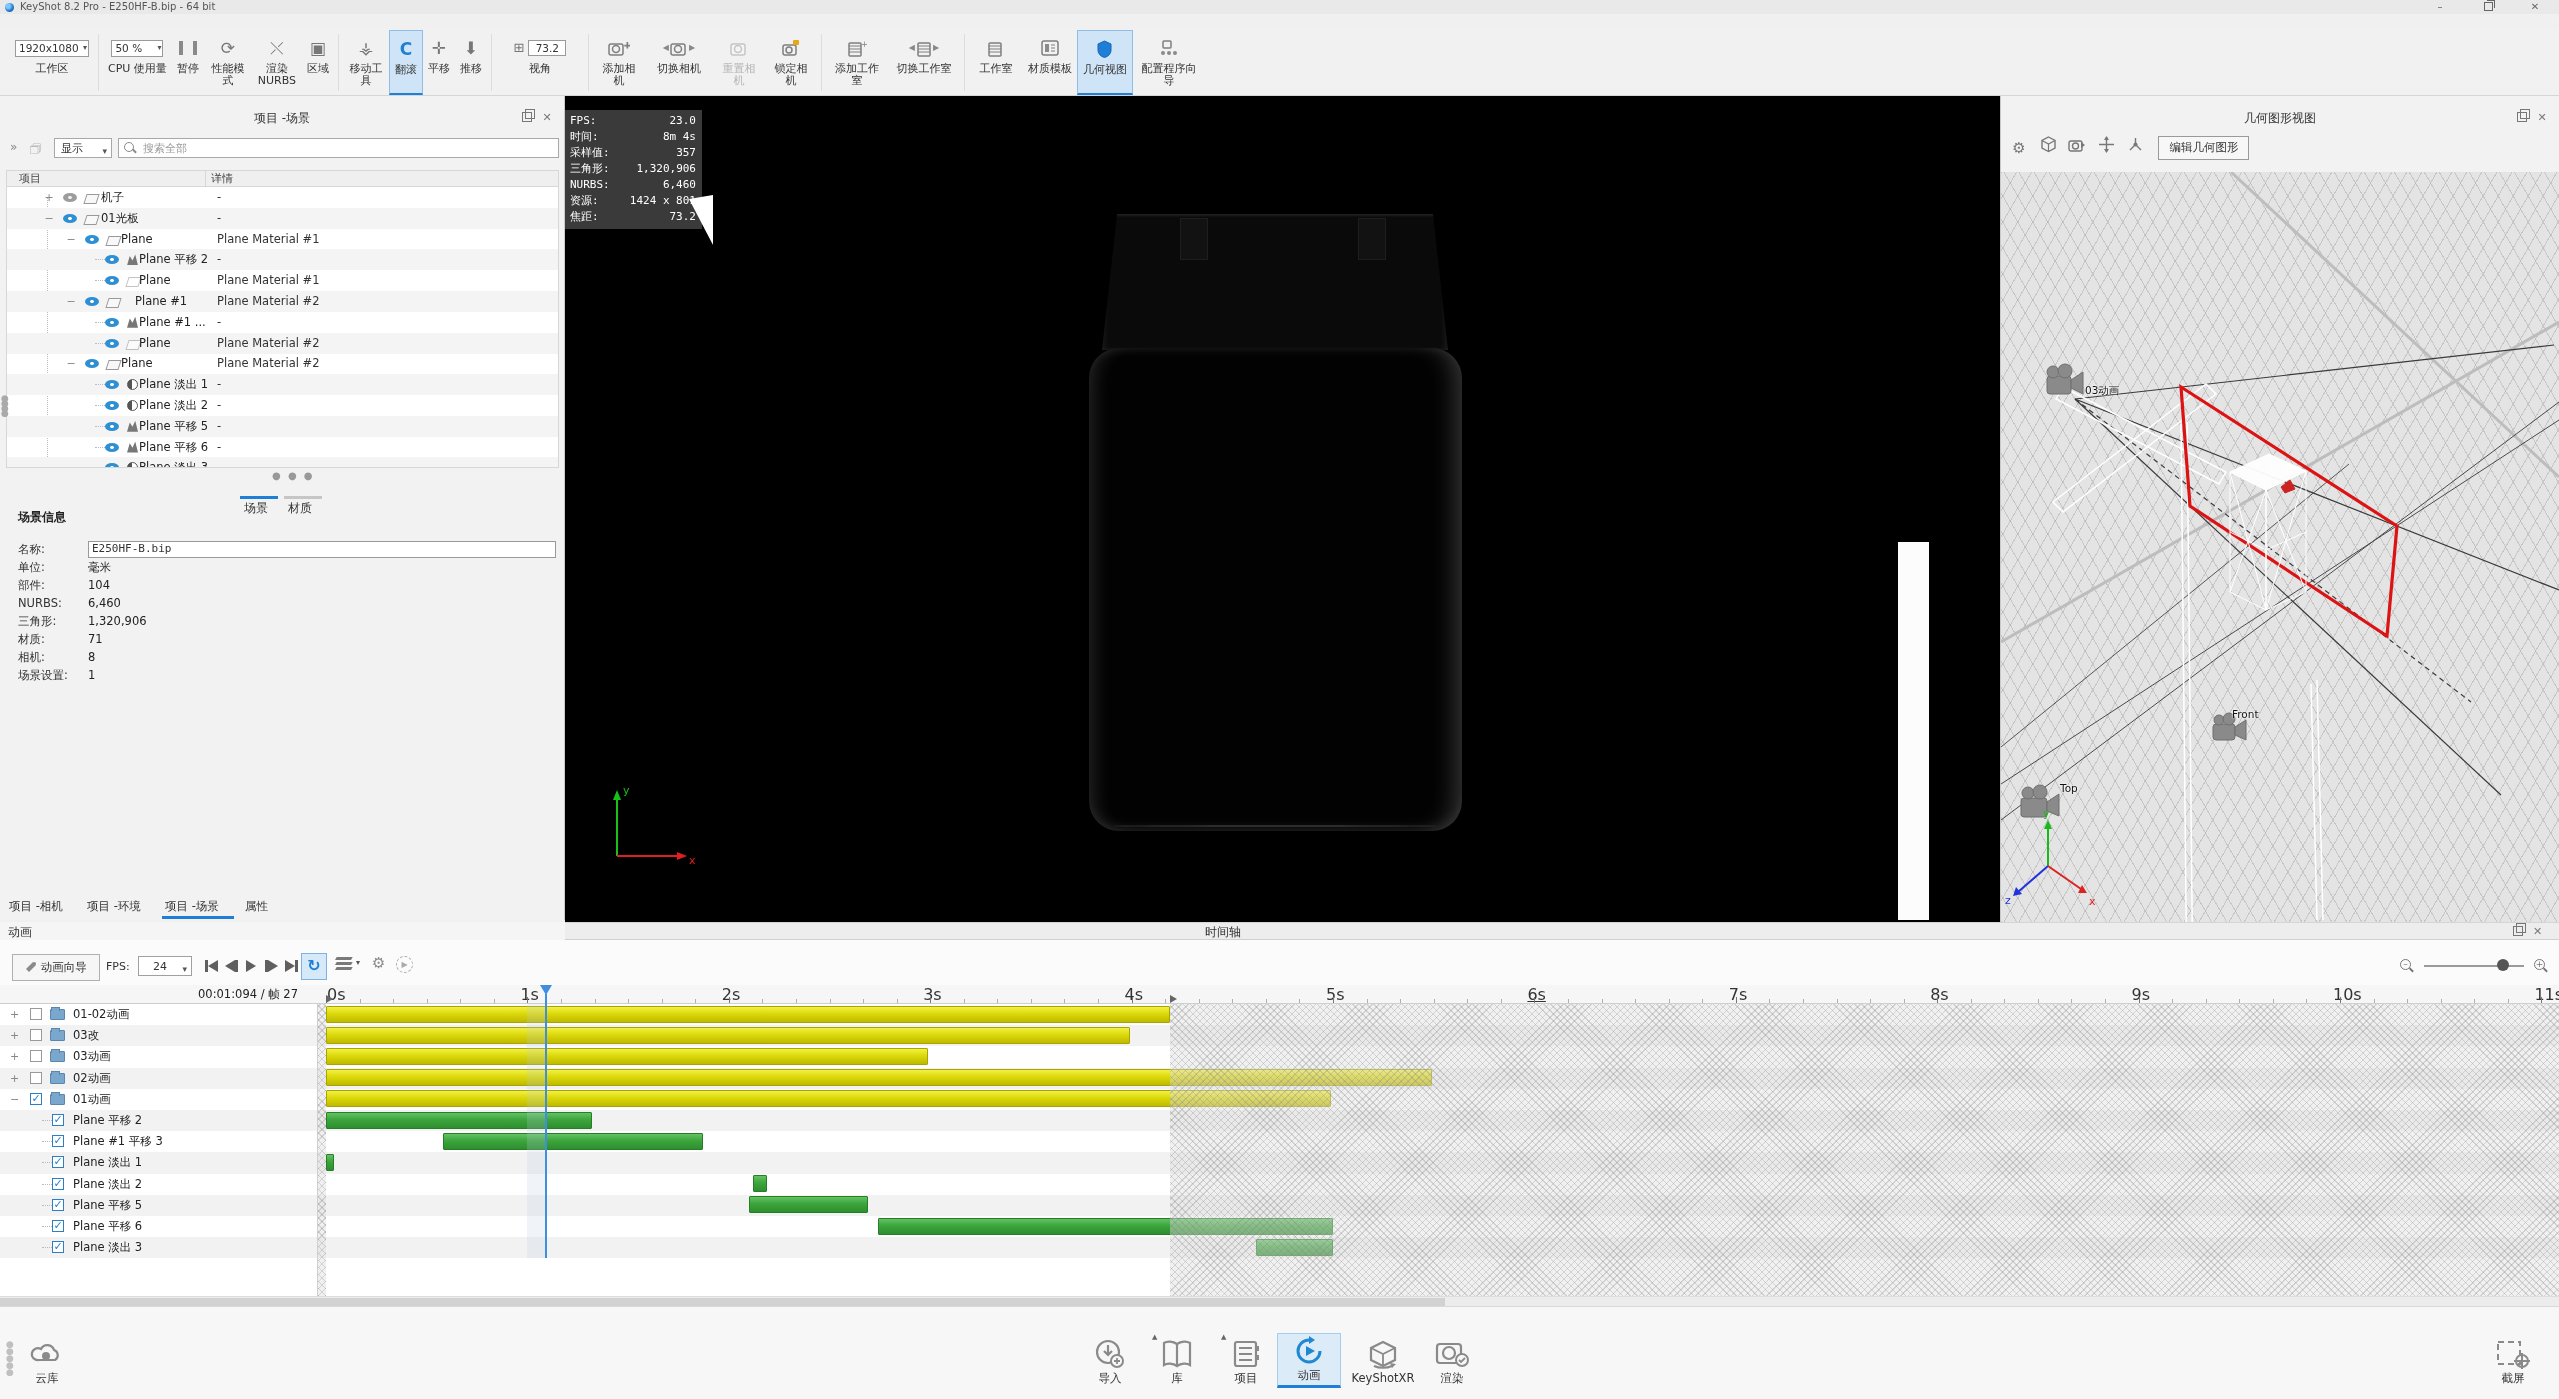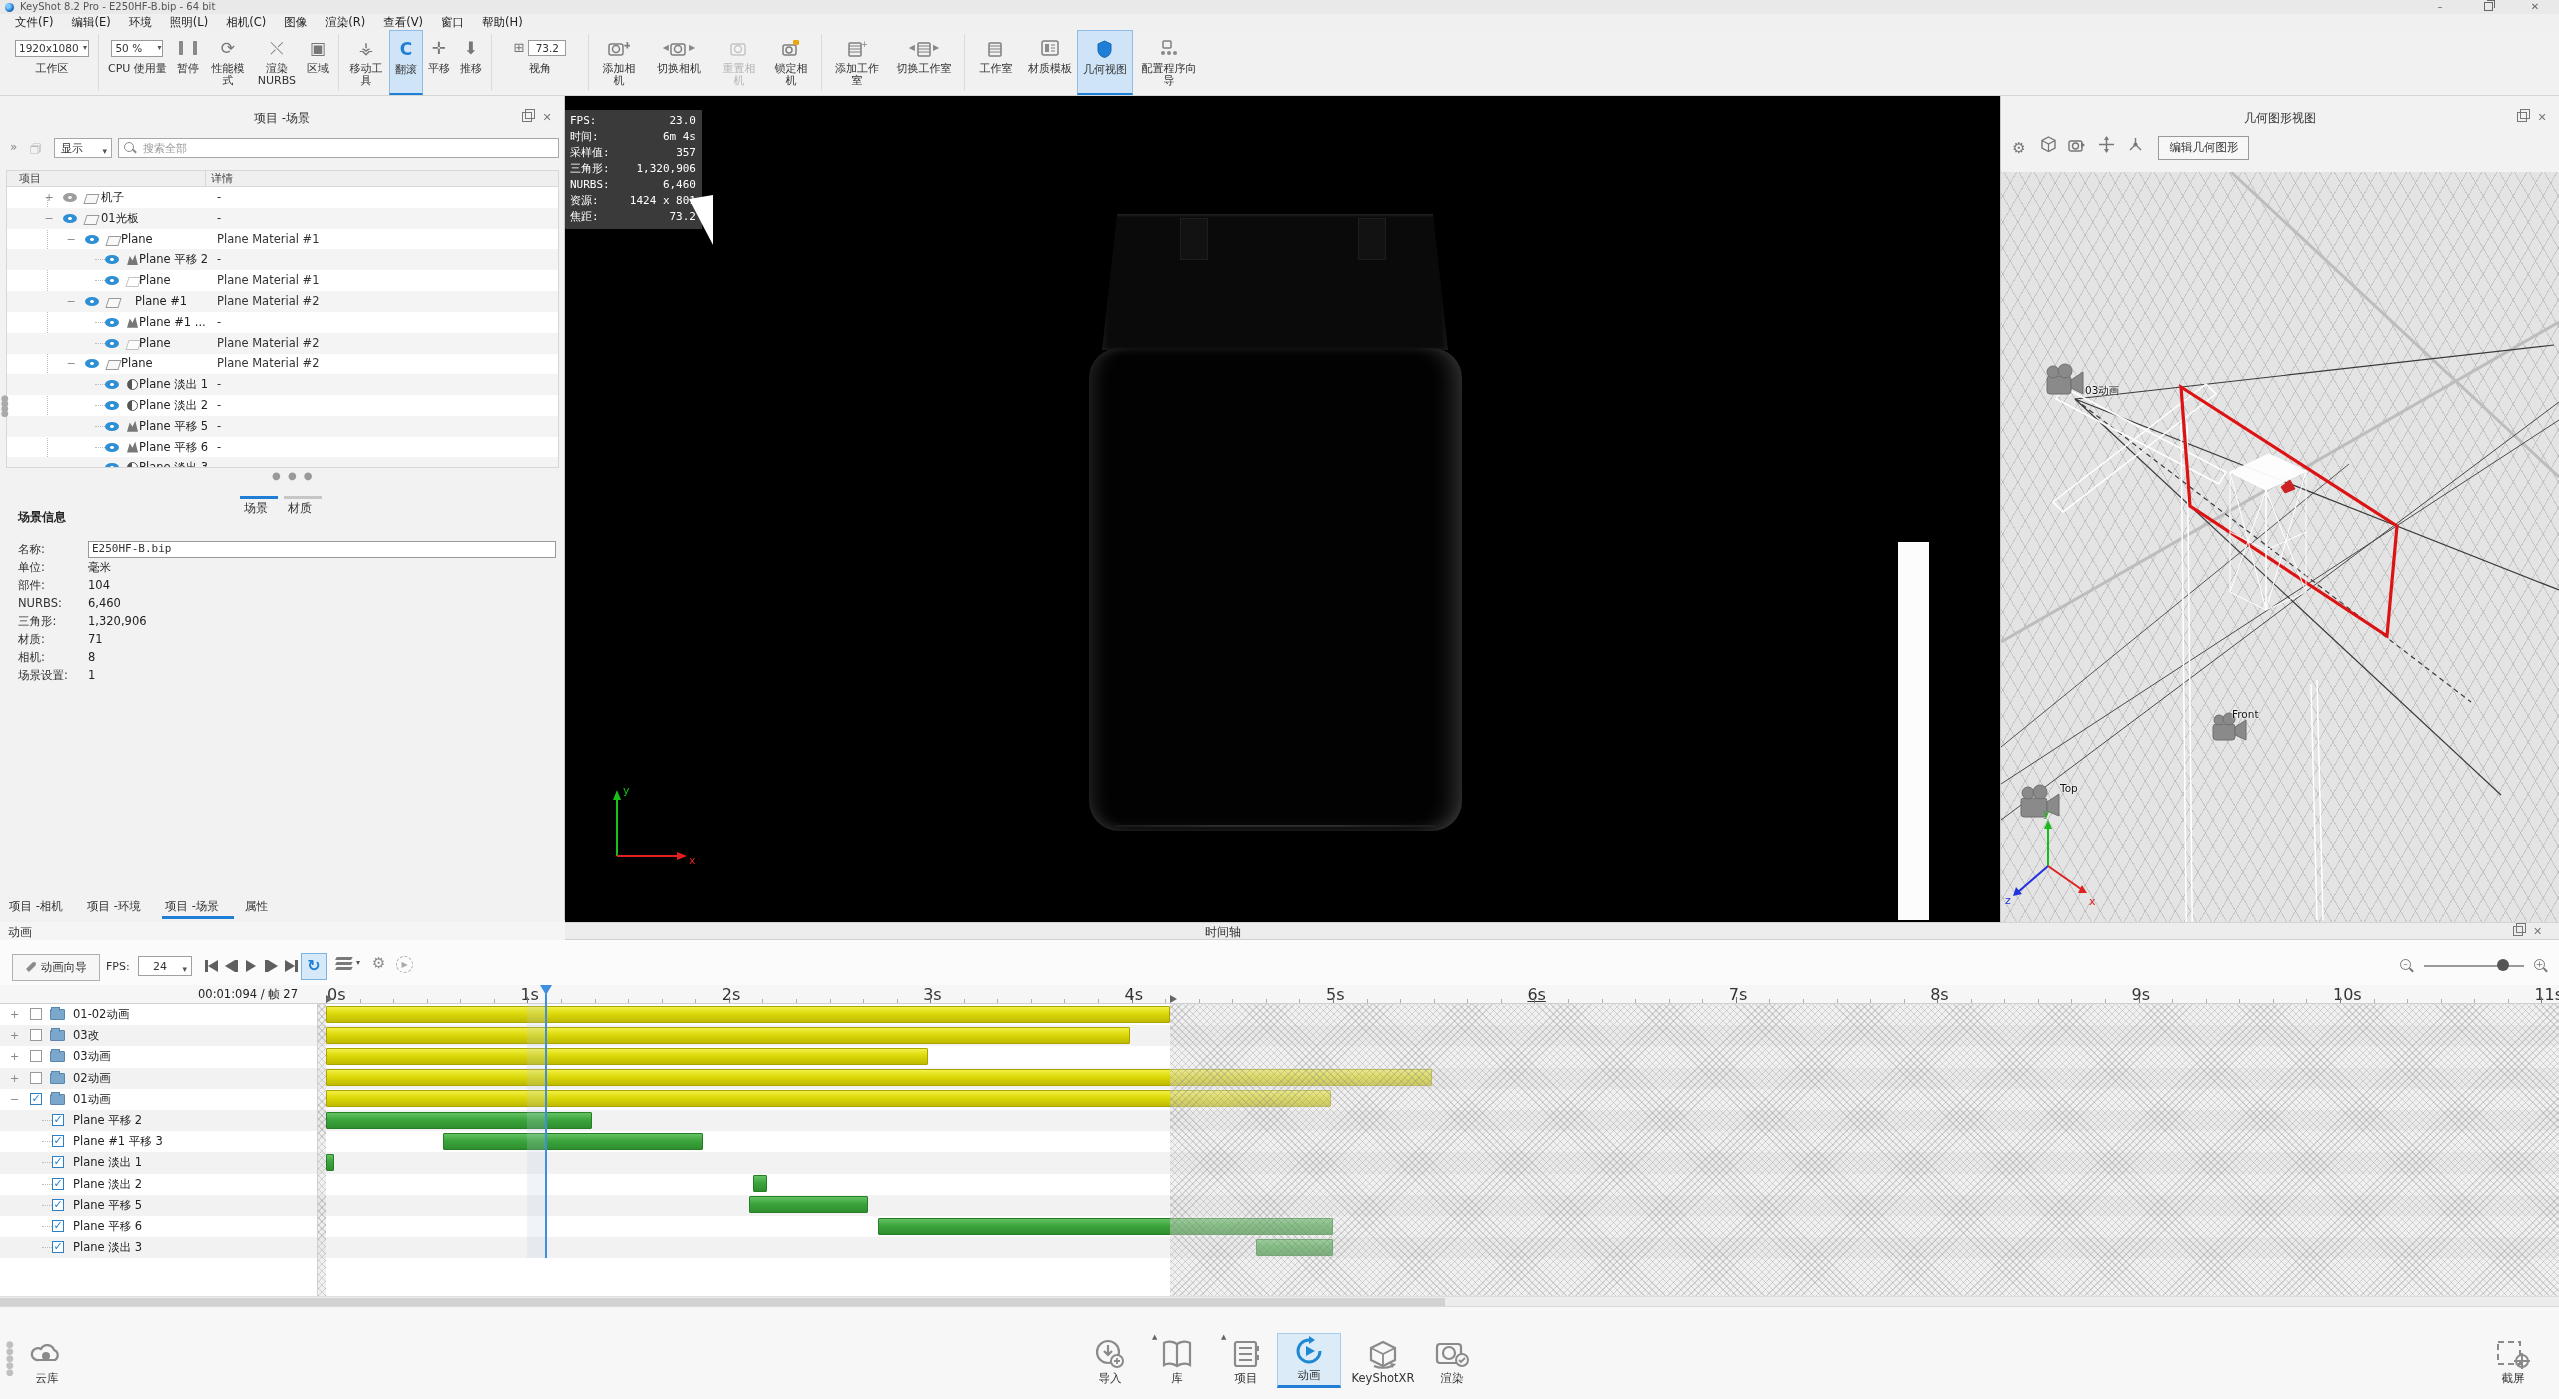--- a/index.html
+++ b/index.html
@@ -166,32 +166,20 @@
 <div id="app">
 
   <div id="titlebar" class="abs">
     <div id="app-logo" class="abs"></div>
     <div id="win-title" class="abs">KeyShot 8.2 Pro  - E250HF-B.bip  - 64 bit</div>
     <div class="winbtn abs" style="left:2420px;">–</div>
     <div class="winbtn abs" style="left:2468px;"><span class="sq"></span></div>
     <div class="winbtn abs" style="left:2515px;">✕</div>
   </div>
 
-  <div id="menubar" class="abs">
-      <span class="menu-item">文件(F)</span>
-      <span class="menu-item">编辑(E)</span>
-      <span class="menu-item">环境</span>
-      <span class="menu-item">照明(L)</span>
-      <span class="menu-item">相机(C)</span>
-      <span class="menu-item">图像</span>
-      <span class="menu-item">渲染(R)</span>
-      <span class="menu-item">查看(V)</span>
-      <span class="menu-item">窗口</span>
-      <span class="menu-item">帮助(H)</span>
-    </div>
 
   <div id="toolbar" class="abs">
     <div class="tb-item">
       <div class="ic">
           <div class="tb-combo">1920x1080</div>
         </div>
       <span>工作区</span>
     </div>
     <div class="tb-sep"></div>
     <div class="tb-item">
@@ -533,21 +521,21 @@
   </div>
 
   <div id="viewport" class="abs">
     <div id="hud" class="abs">
         <div class="hud-row">
           <span class="hud-k">FPS:</span>
           <span class="hud-v">23.0</span>
         </div>
         <div class="hud-row">
           <span class="hud-k">时间:</span>
-          <span class="hud-v">6m 4s</span>
+          <span class="hud-v">8m 4s</span>
         </div>
         <div class="hud-row">
           <span class="hud-k">采样值:</span>
           <span class="hud-v">357</span>
         </div>
         <div class="hud-row">
           <span class="hud-k">三角形:</span>
           <span class="hud-v">1,320,906</span>
         </div>
         <div class="hud-row">

